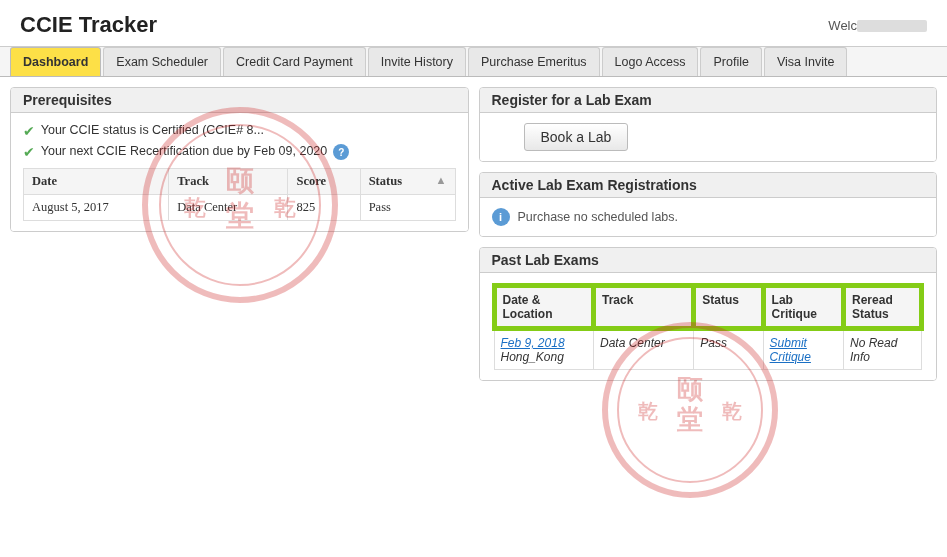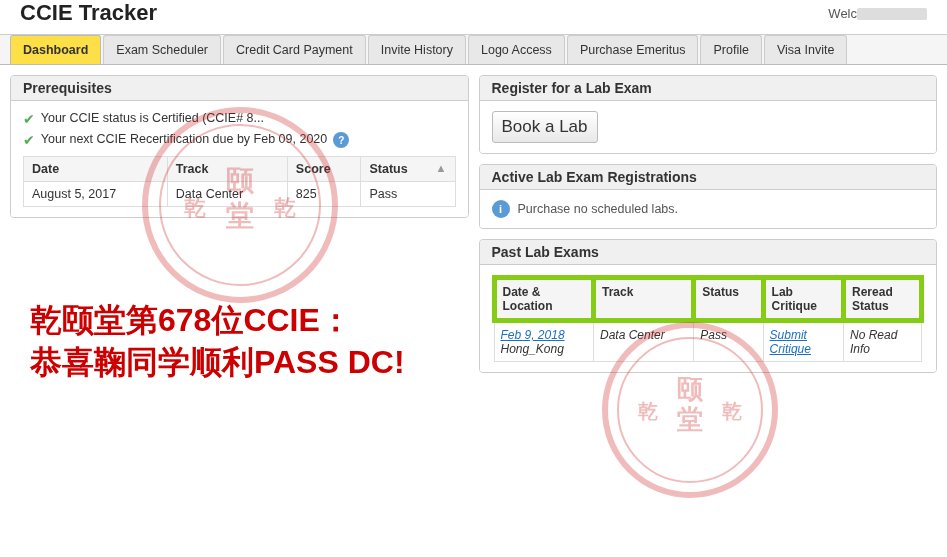--- a/index.html
+++ b/index.html
@@ -9,21 +9,21 @@
       background: #fff;
       color: #333;
       width: 947px;
       min-height: 557px;
       overflow: hidden;
     }
 
     
     .header {
       background: #fff;
-      padding: 0 20px 8px 20px;
+      padding: 12px 20px 8px 20px;
       display: flex;
       align-items: center;
       justify-content: space-between;
       border-bottom: 1px solid #ccc;
     }
     .header-title {
       font-size: 22px;
       font-weight: bold;
       color: #222;
     }
@@ -131,20 +131,21 @@
       margin-left: 6px;
       cursor: pointer;
     }
 
     
     .data-table {
       width: 100%;
       border-collapse: collapse;
       margin-top: 8px;
       font-size: 12.5px;
+      font-family: Liberation Serif, serif;
     }
     .data-table th {
       background: #f5f5f5;
       border: 1px solid #ddd;
       padding: 5px 8px;
       text-align: left;
       font-weight: bold;
     }
     .data-table td {
       border: 1px solid #ddd;
@@ -156,25 +157,26 @@
     .scroll-indicator {
       float: right;
       color: #999;
       font-size: 11px;
     }
 
     
     .btn-default {
       border: 1px solid #bbb;
       background: linear-gradient(to bottom, #fff, #e8e8e8);
-      padding: 5px 9px;
+      padding: 5px 16px;
       border-radius: 3px;
       cursor: pointer;
-      font-size: 17px;
+      font-size: 14px;
       color: #333;
+      margin-left: 32px;
     }
 
     
     .info-alert {
       display: flex;
       align-items: center;
       gap: 8px;
       font-size: 12.5px;
       color: #555;
     }
@@ -248,22 +250,22 @@
     <span class="header-welcome">
       <span>Welc</span><span class="header-welcome-name"></span>
     </span>
   </div>
 
   <div class="tabs">
     <div class="tab active">Dashboard</div>
     <div class="tab">Exam Scheduler</div>
     <div class="tab">Credit Card Payment</div>
     <div class="tab">Invite History</div>
+    <div class="tab">Purchase Emeritus</div>
     <div class="tab">Logo Access</div>
-    <div class="tab">Purchase Emeritus</div>
     <div class="tab">Profile</div>
     <div class="tab">Visa Invite</div>
   </div>
 
   <div class="main-content">
 
     <div class="left-panel">
 
       <div class="section-box">
         <div class="section-header">Prerequisites</div>
@@ -374,18 +376,14 @@
     <svg width="180" height="180" viewBox="0 0 180 180">
       <circle cx="90" cy="90" r="85" fill="none" stroke="#cc2222" stroke-width="6"></circle>
       <circle cx="90" cy="90" r="72" fill="none" stroke="#cc2222" stroke-width="2"></circle>
       <text x="90" y="78" text-anchor="middle" font-size="26" font-weight="bold" fill="#cc2222" font-family="serif">颐</text>
       <text x="90" y="108" text-anchor="middle" font-size="26" font-weight="bold" fill="#cc2222" font-family="serif">堂</text>
       <text x="48" y="98" text-anchor="middle" font-size="20" font-weight="bold" fill="#cc2222" font-family="serif">乾</text>
       <text x="132" y="98" text-anchor="middle" font-size="20" font-weight="bold" fill="#cc2222" font-family="serif">乾</text>
     </svg>
   </div>
 
-  <div class="chinese-overlay">
-    <div class="chinese-line1">乾颐堂第678位CCIE：</div>
-    <div class="chinese-line2">恭喜鞠同学顺利PASS DC!</div>
-  </div>
 
 </div>
 
 </body></html>

